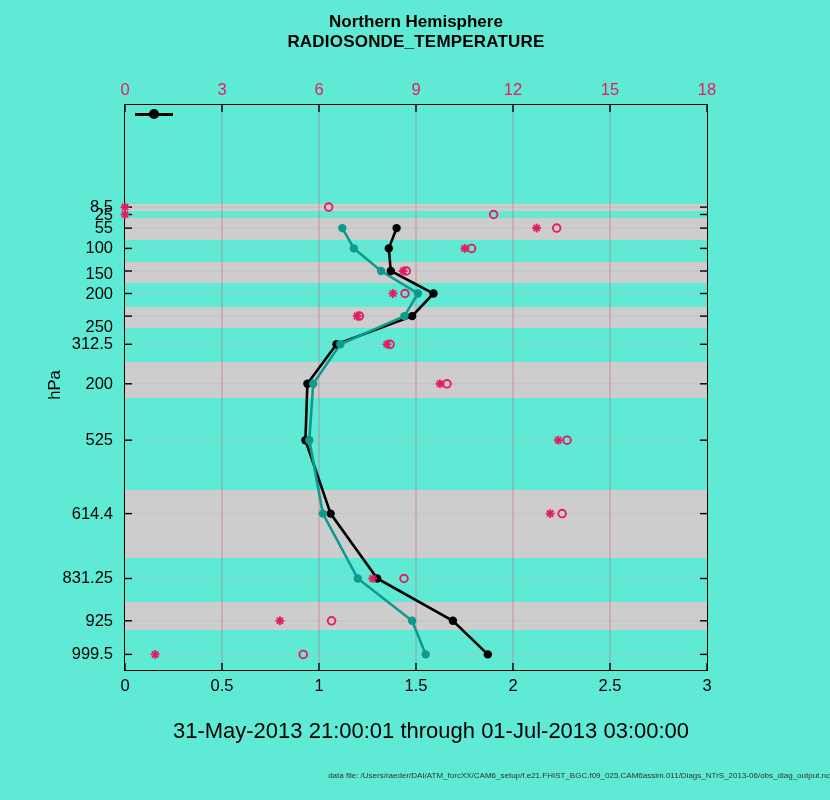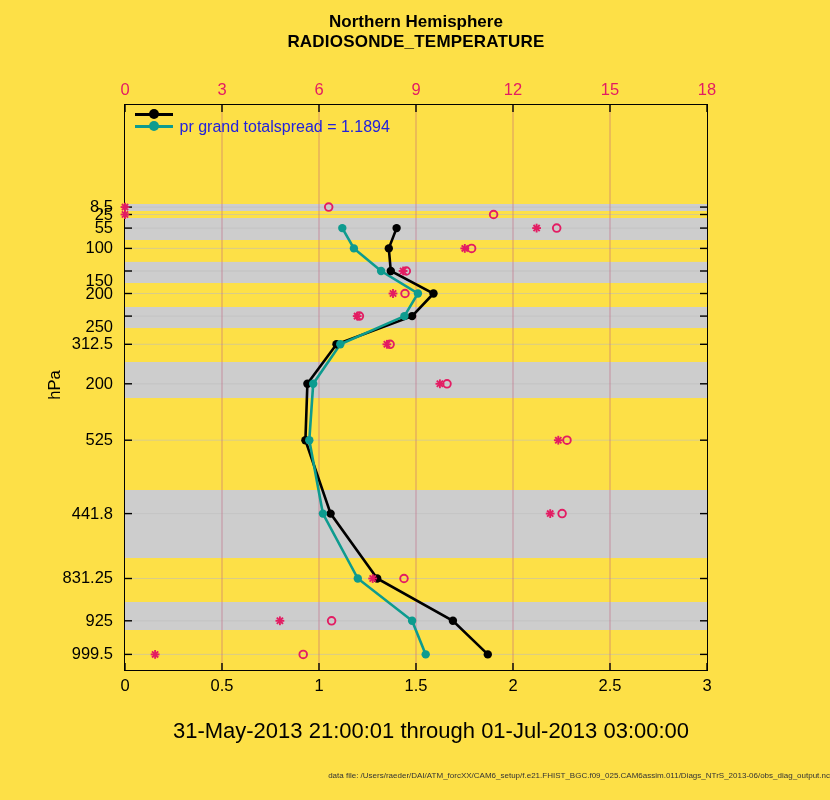--- a/index.html
+++ b/index.html
@@ -1,16 +1,16 @@
 <!DOCTYPE html>
 <html><head>
 <meta charset="utf-8">
 <style>
   html,body{margin:0;padding:0;background:#ffffff;}
-  .canvas{position:relative;width:830px;height:800px;background:#fde047;
+  .canvas{position:relative;width:830px;height:800px;background:#5eead4;
           font-family:"Liberation Sans", sans-serif;color:#000;overflow:hidden;}
   .title1{position:absolute;left:125px;top:12px;width:582px;text-align:center;
           font-size:17px;font-weight:bold;}
   .title2{position:absolute;left:125px;top:32px;width:582px;text-align:center;
           font-size:17px;font-weight:bold;letter-spacing:.2px;}
   .top-label{position:absolute;left:125px;top:57px;width:582px;text-align:center;font-size:16.5px;}
   .tick-row{position:absolute;height:20px;font-size:16.5px;}
   .tick-row span{position:absolute;transform:translateX(-50%);white-space:nowrap;}
   #topTicks{left:125px;top:80px;width:582px;}
   #botTicks{left:125px;top:676px;width:582px;color:#000;}
@@ -45,27 +45,27 @@
       <span style="left: 388px; color: rgb(227, 28, 99);">12</span>
       <span style="left: 485px; color: rgb(227, 28, 99);">15</span>
       <span style="left: 582px; color: rgb(227, 28, 99);">18</span>
     </div>
 
   <div id="yTicks">
       <span style="top: 92.1px;">8.5</span>
       <span style="top: 99.5481px;">25</span>
       <span style="top: 113.09px;">55</span>
       <span style="top: 133.403px;">100</span>
-      <span style="top: 166px;">150</span>
+      <span style="top: 159px;">150</span>
       <span style="top: 178.543px;">200</span>
       <span style="top: 212px;">250</span>
       <span style="top: 229.326px;">312.5</span>
       <span style="top: 268.823px;">200</span>
       <span style="top: 325.248px;">525</span>
-      <span style="top: 398.601px;">441.8</span>
+      <span style="top: 398.601px;">614.4</span>
       <span style="top: 463.489px;">831.25</span>
       <span style="top: 505.808px;">925</span>
       <span style="top: 539.437px;">999.5</span>
     </div>
   <div class="ylab">hPa</div>
 
   <div class="plot">
     <svg id="plotSvg" width="582" height="565" viewBox="0 0 582 565">
         <g>
           <rect x="0" y="99.0" width="582" height="7.0" fill="#cdcdcd"></rect>
@@ -245,26 +245,20 @@
           <line x1="27.0" y1="546.3" x2="33.2" y2="552.5" stroke="#e31c63" stroke-width="1.9"></line>
           <line x1="27.0" y1="552.5" x2="33.2" y2="546.3" stroke="#e31c63" stroke-width="1.9"></line>
         </g>
       </svg>
     <div class="legend">
       <div class="lrow">
         <span class="lline" style="background: rgb(0, 0, 0);">
             <span class="ldot" style="background: rgb(0, 0, 0);"></span>
           </span>
       </div>
-      <div class="lrow">
-        <span class="lline" style="background: rgb(13, 155, 143);">
-            <span class="ldot" style="background: rgb(13, 155, 143);"></span>
-          </span>
-        <span class="ltext" style="color: rgb(34, 34, 221);">pr grand totalspread = 1.1894</span>
-      </div>
     </div>
   </div>
 
   <div class="tick-row" id="botTicks">
       <span style="left: 0px;">0</span>
       <span style="left: 97px;">0.5</span>
       <span style="left: 194px;">1</span>
       <span style="left: 291px;">1.5</span>
       <span style="left: 388px;">2</span>
       <span style="left: 485px;">2.5</span>

